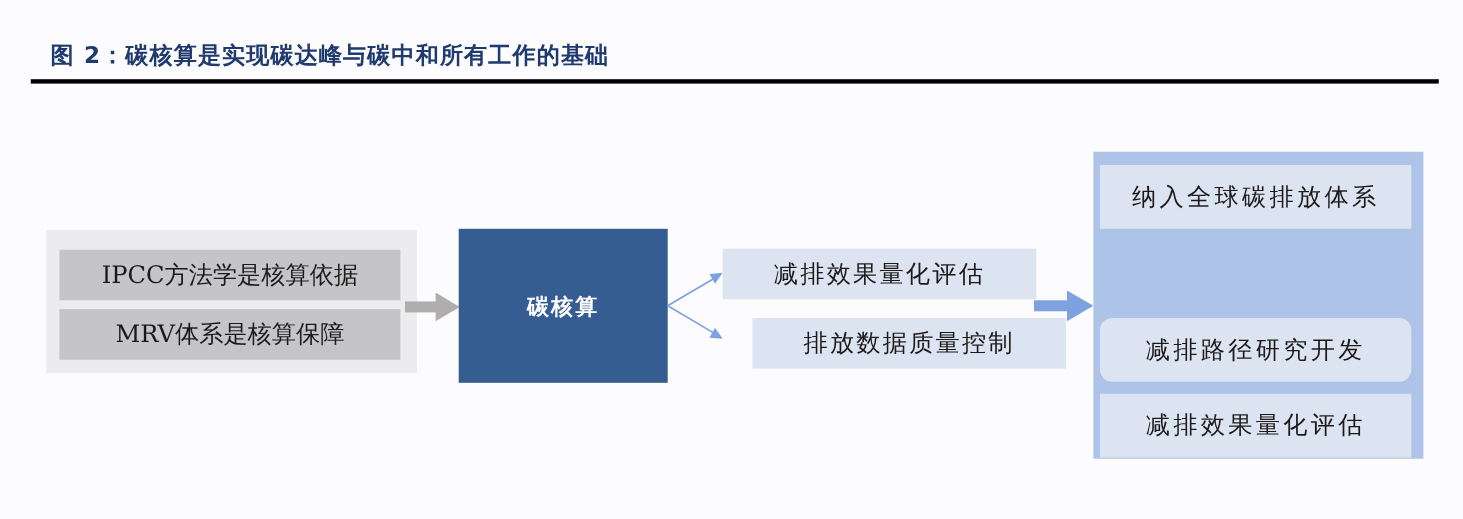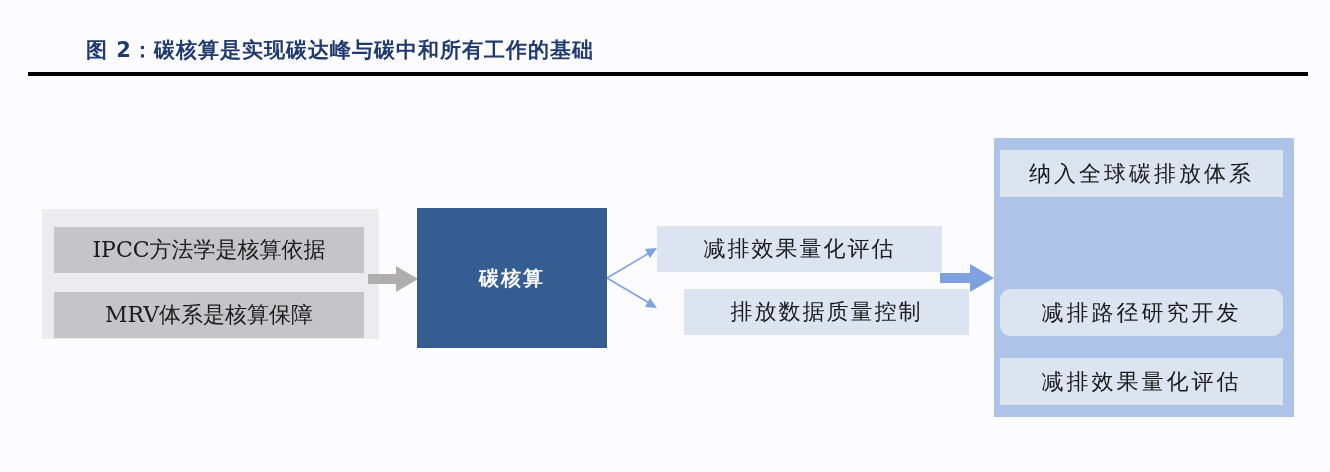--- a/index.html
+++ b/index.html
@@ -2,21 +2,21 @@
 <html><head>
 <meta charset="utf-8">
 <style>
   html, body { margin:0; padding:0; }
   body {
     width:1330px; height:472px; background:#fcfbfd; position:relative; overflow:hidden;
     font-family: "DejaVu Serif", "Liberation Serif", serif;
   }
   .title {
     position:absolute; left:46px; top:36px; font-size:21px; font-weight:bold;
-    color:#1f3a6e; letter-spacing:1px; font-family:"DejaVu Sans", sans-serif;margin-left:40px;
+    color:#1f3a6e; letter-spacing:1px; font-family:"DejaVu Sans", sans-serif;
   }
   .rule { position:absolute; left:28px; top:72px; width:1280px; height:4px; background:#000; }
 
   .left-panel { position:absolute; left:42px; top:209px; width:337px; height:130px; background:#ececee; }
   .left-item {
     position:absolute; left:12px; width:310px; height:46px; background:#c5c5c7;
     display:flex; align-items:center; justify-content:center; font-size:22px; color:#1a1a1a;
   }
   .gray-arrow { position:absolute; left:368px; top:266px; }
 
@@ -28,33 +28,33 @@
   .fork { position:absolute; left:605px; top:240px; }
 
   .mid-item {
     position:absolute; left:657px; width:285px; height:46px; background:#dce3f1;
     display:flex; align-items:center; justify-content:center; font-size:22px; color:#1a1a1a; letter-spacing:2px;
   }
   .blue-arrow { position:absolute; left:940px; top:264px; }
 
   .right-panel { position:absolute; left:994px; top:138px; width:300px; height:279px; background:#aec3e8; }
   .right-item {
-    position:absolute; left:6px; width:283px; height:47px; background:#dce3f1;
+    position:absolute; left:6px; width:283px; height:58px; background:#dce3f1;
     display:flex; align-items:center; justify-content:center; font-size:22px; color:#1a1a1a; letter-spacing:3px;
   }
 </style>
 </head>
 <body>
 
 <div class="title">图 2：碳核算是实现碳达峰与碳中和所有工作的基础</div>
 <div class="rule"></div>
 
 <div class="left-panel">
   <div class="left-item" style="top:18px;">IPCC方法学是核算依据</div>
-  <div class="left-item" style="top:83px;">MRV体系是核算保障</div>
+  <div class="left-item" style="top:72px;">MRV体系是核算保障</div>
 </div>
 
 <svg class="gray-arrow" width="50" height="26">
   <rect x="0" y="8" width="30" height="10" fill="#b0adae"></rect>
   <polygon points="28,0 50,13 28,26" fill="#b0adae"></polygon>
 </svg>
 
 <div class="core">碳核算</div>
 
 <svg class="fork" width="56" height="80">

